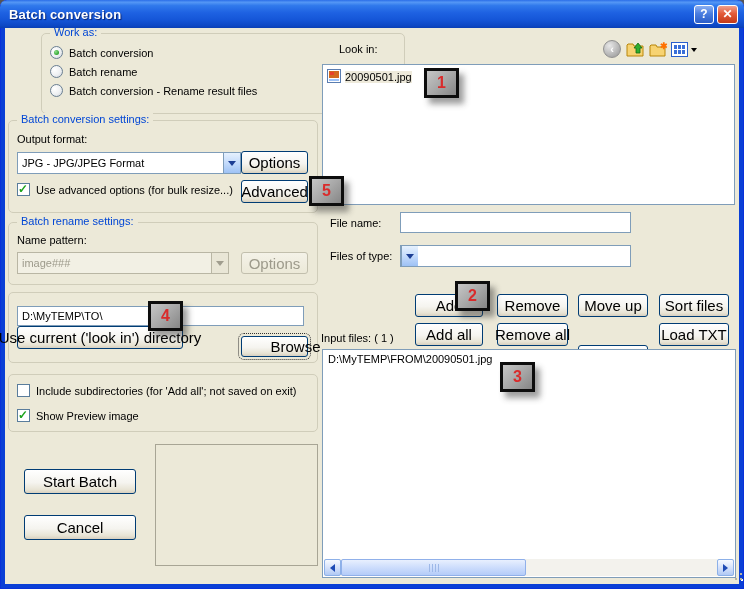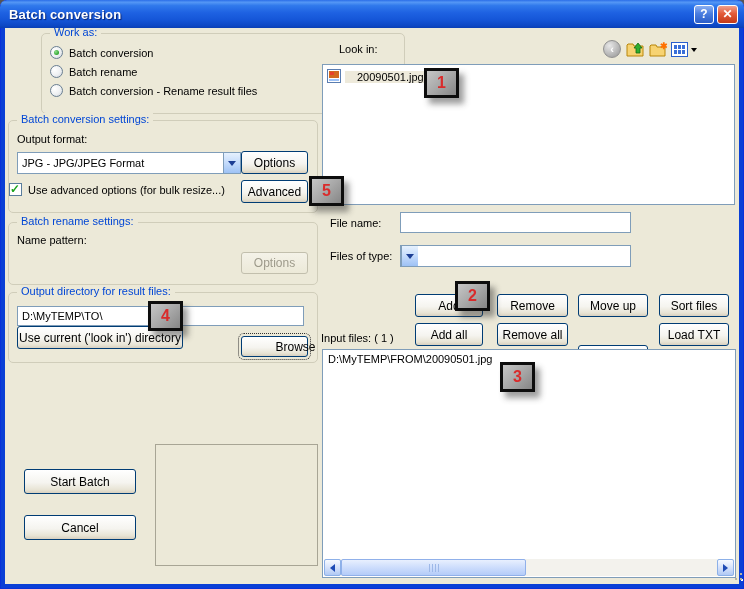--- a/index.html
+++ b/index.html
@@ -24,21 +24,21 @@
 
   
   .group { position:absolute; border:1px solid #d0cdba; border-radius:5px; }
   .group-caption { position:absolute; top:-8px; left:8px; background:#ece9d8; padding:0 4px;
     color:#0046d5; white-space:nowrap; }
   .lbl { position:absolute; white-space:nowrap; }
 
   .xp-btn { position:absolute; display:flex; align-items:center; justify-content:center;
     border:1px solid #003c74; border-radius:3px; cursor:pointer; white-space:nowrap;
     background:linear-gradient(180deg,#ffffff 0%,#f5f4ef 55%,#e8e4d5 85%,#d8d0bf 100%);
-    font-size:12px; }
+    font-size:15px; }
   .xp-btn.disabled { border-color:#c2bfad; color:#9d9a8b;
     background:linear-gradient(180deg,#f4f2e8,#ecE9d8); cursor:default; }
   .xp-btn.focus-dotted { outline:1px dotted #333; outline-offset:2px;padding-left:42px; }
 
   .combo { position:absolute; background:#fff; border:1px solid #7f9db9; display:flex;
     align-items:center; overflow:hidden; }
   .combo .ctext { flex:1; padding:0 4px; white-space:nowrap; overflow:hidden; }
   .combo .arrowbox { width:17px; align-self:stretch; border-left:1px solid #7f9db9;
     background:linear-gradient(180deg,#e6f1fe 0%,#c4dbfb 50%,#9ec2f5 100%);
     display:flex; align-items:center; justify-content:center; }
@@ -70,21 +70,21 @@
     background:radial-gradient(circle at 35% 30%, #e8e8e8, #a8a8a8 75%); border:1px solid #909090;
     display:flex; align-items:center; justify-content:center; color:#fff; font-weight:bold; font-size:11px; }
   .viewbox { width:17px; height:15px; border:1px solid #2a5fcc; background:#fff; display:grid;
     grid-template-columns:repeat(3,1fr); gap:1px; padding:2px; }
   .viewbox i { background:#3a6fd8; }
   .mini-arrow { width:0; height:0; border-left:3px solid transparent; border-right:3px solid transparent;
     border-top:4px solid #000; position:absolute; right:-9px; top:6px; }
 
   
   .file-item { position:absolute; left:4px; top:4px; display:flex; align-items:center; gap:4px; cursor:pointer; }
-  .file-item .fname { background:#eeeadb; padding:0 12px; }
+  .file-item .fname { background:#eeeadb; padding:0 0; }
   .path-item { position:absolute; left:5px; top:3px; white-space:nowrap; cursor:default; }
 
   
   .hscroll { position:absolute; left:1px; right:1px; bottom:1px; height:17px; background:#f3f2ed;
     display:flex; align-items:stretch; }
   .sc-btn { width:17px; height:17px; border:1px solid #8cb0e8; border-radius:2px;
     background:linear-gradient(180deg,#f7faff 0%,#d3e0fa 55%,#b0c9f4 100%);
     display:flex; align-items:center; justify-content:center; cursor:pointer; flex:0 0 17px; }
   .tri-l { width:0; height:0; border-top:4px solid transparent; border-bottom:4px solid transparent;
     border-right:5px solid #1f4bb5; }
@@ -139,40 +139,55 @@
   <div class="group" style="left:8px; top:120px; width:310px; height:93px;">
     <span class="group-caption">Batch conversion settings:</span>
     <span class="lbl" style="left:8px; top:12px;">Output format:</span>
     <div class="combo" style="left:8px; top:31px; width:224px; height:22px;">
       <span class="ctext">JPG - JPG/JPEG Format</span>
       <span class="arrowbox">
           <span class="chev"></span>
         </span>
     </div>
     <div class="xp-btn" style="left:232px; top:30px; width:67px; height:23px;">Options</div>
-    <div class="check-row" style="left:0; top:62px;">
+    <div class="check-row" style="left:8px; top:62px;">
       <span class="checkbox checked"></span>
       <span>Use advanced options (for bulk resize...)</span>
     </div>
     <div class="xp-btn" style="left:232px; top:59px; width:67px; height:23px;">Advanced</div>
   </div>
 
   <div class="group" style="left:8px; top:222px; width:310px; height:63px;">
     <span class="group-caption">Batch rename settings:</span>
     <span class="lbl" style="left:8px; top:11px;">Name pattern:</span>
+    <div class="combo disabled" style="left:8px; top:29px; width:212px; height:22px;">
+      <span class="ctext">image###</span>
+      <span class="arrowbox">
+          <span class="chev"></span>
+        </span>
+    </div>
     <div class="xp-btn disabled" style="left:232px; top:29px; width:67px; height:22px;">Options</div>
   </div>
 
   <div class="group" style="left:8px; top:292px; width:310px; height:71px;">
-    <span class="group-caption">Output directory for result files:</span>
     <input class="tfield" style="left: 8px; top: 13px; width: 287px; height: 20px;" value="D:\MyTEMP\TO\">
     <div class="xp-btn" style="left:8px; top:33px; width:166px; height:23px;">Use current ('look in') directory</div>
     <div class="xp-btn focus-dotted" style="left:232px; top:43px; width:67px; height:21px;">Browse</div>
   </div>
 
+  <div class="group" style="left:8px; top:374px; width:310px; height:58px;">
+    <div class="check-row" style="left:8px; top:9px;">
+      <span class="checkbox"></span>
+      <span>Include subdirectories (for 'Add all'; not saved on exit)</span>
+    </div>
+    <div class="check-row" style="left:8px; top:34px;">
+      <span class="checkbox checked"></span>
+      <span>Show Preview image</span>
+    </div>
+  </div>
 
   <div class="xp-btn" style="left:24px; top:469px; width:112px; height:25px;">Start Batch</div>
   <div class="xp-btn" style="left:24px; top:515px; width:112px; height:25px;">Cancel</div>
 
   <div class="preview-box" style="left:155px; top:444px; width:163px; height:122px;"></div>
 
   <span class="lbl" style="left:339px; top:43px;">Look in:</span>
 
   <div class="navicon" style="left:603px; top:40px;">
     <div class="back-circle">‹</div>

